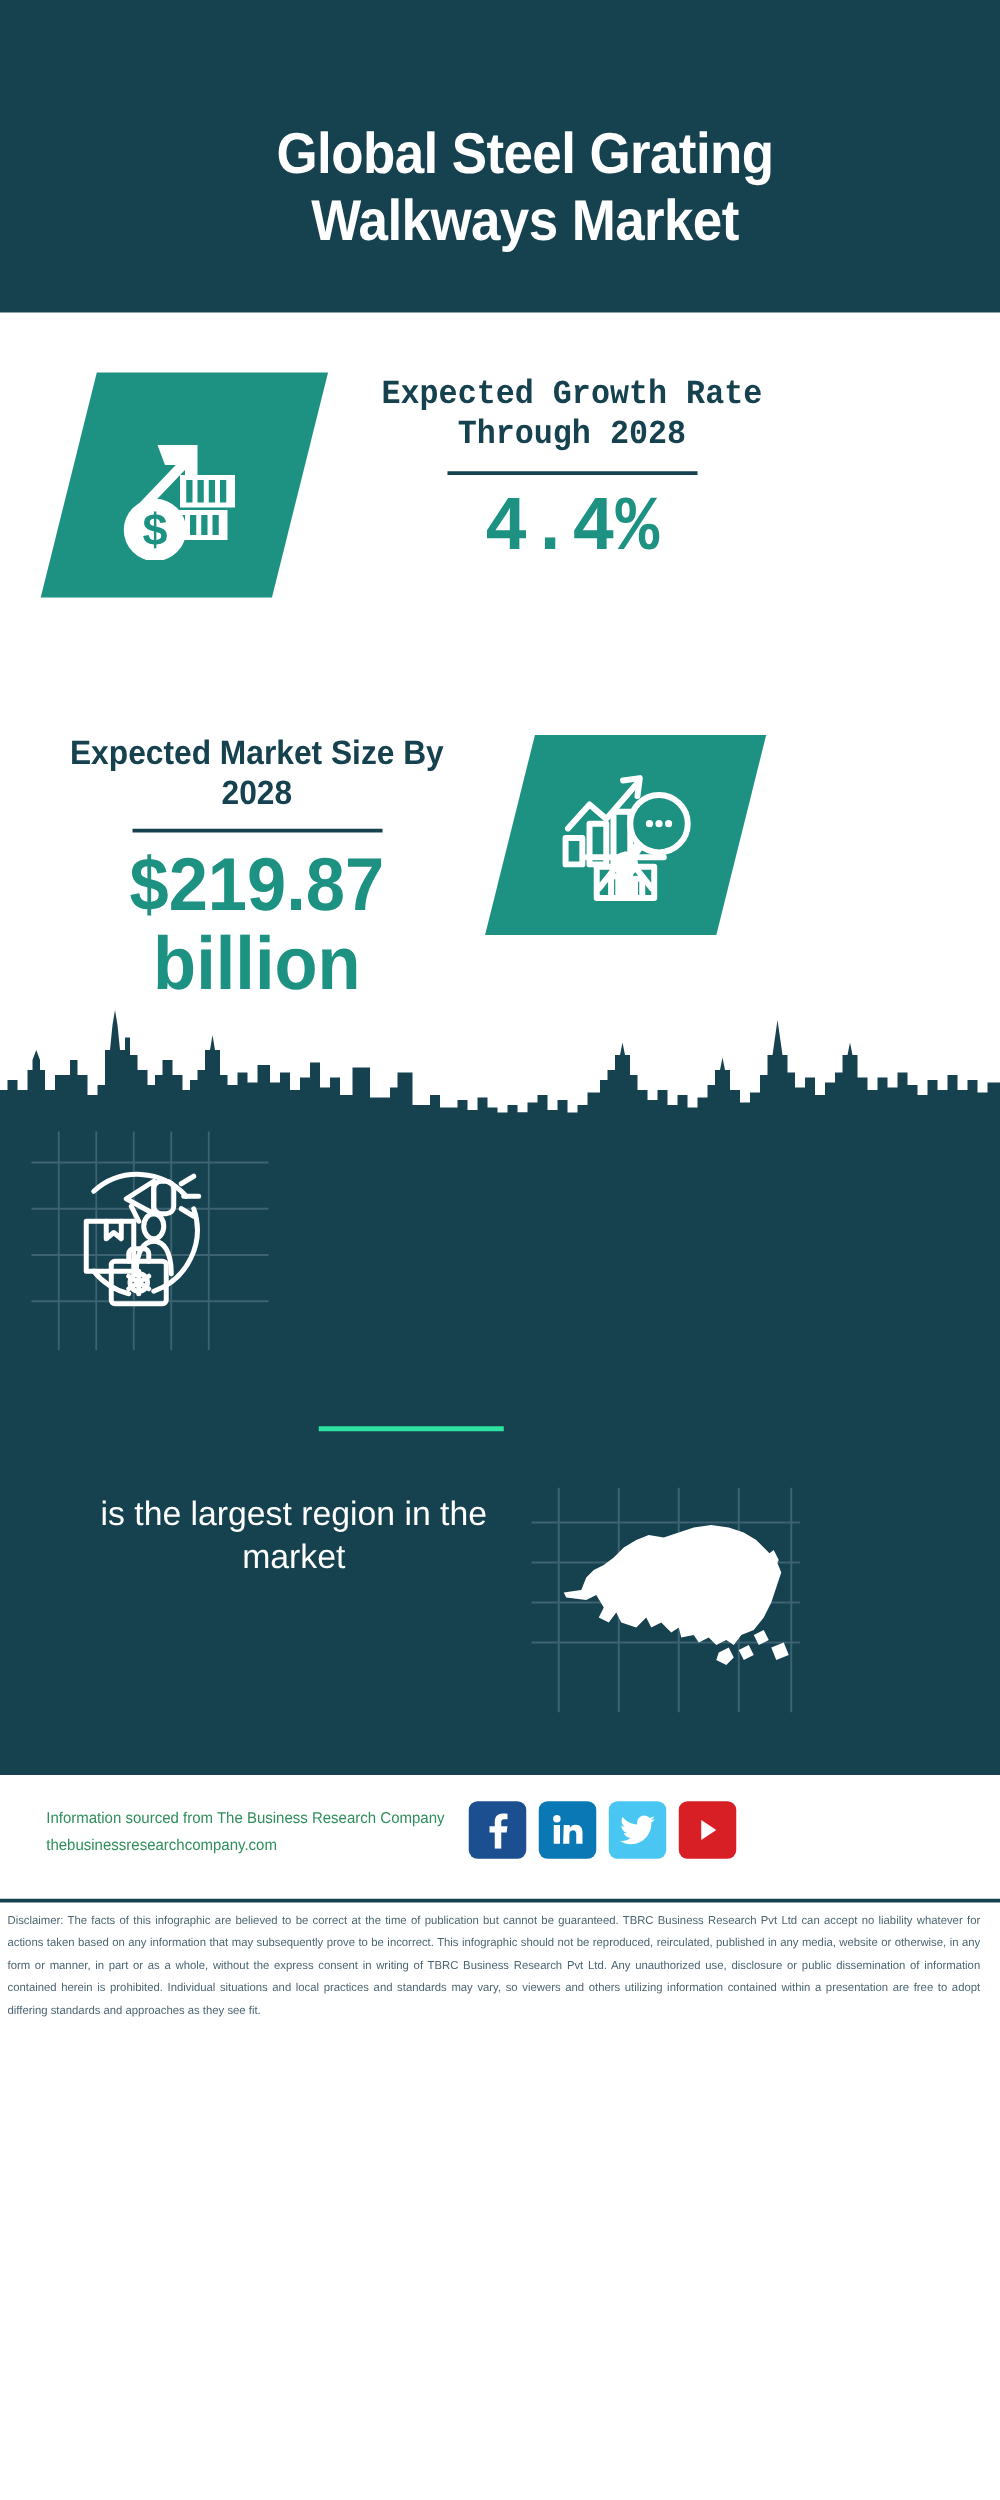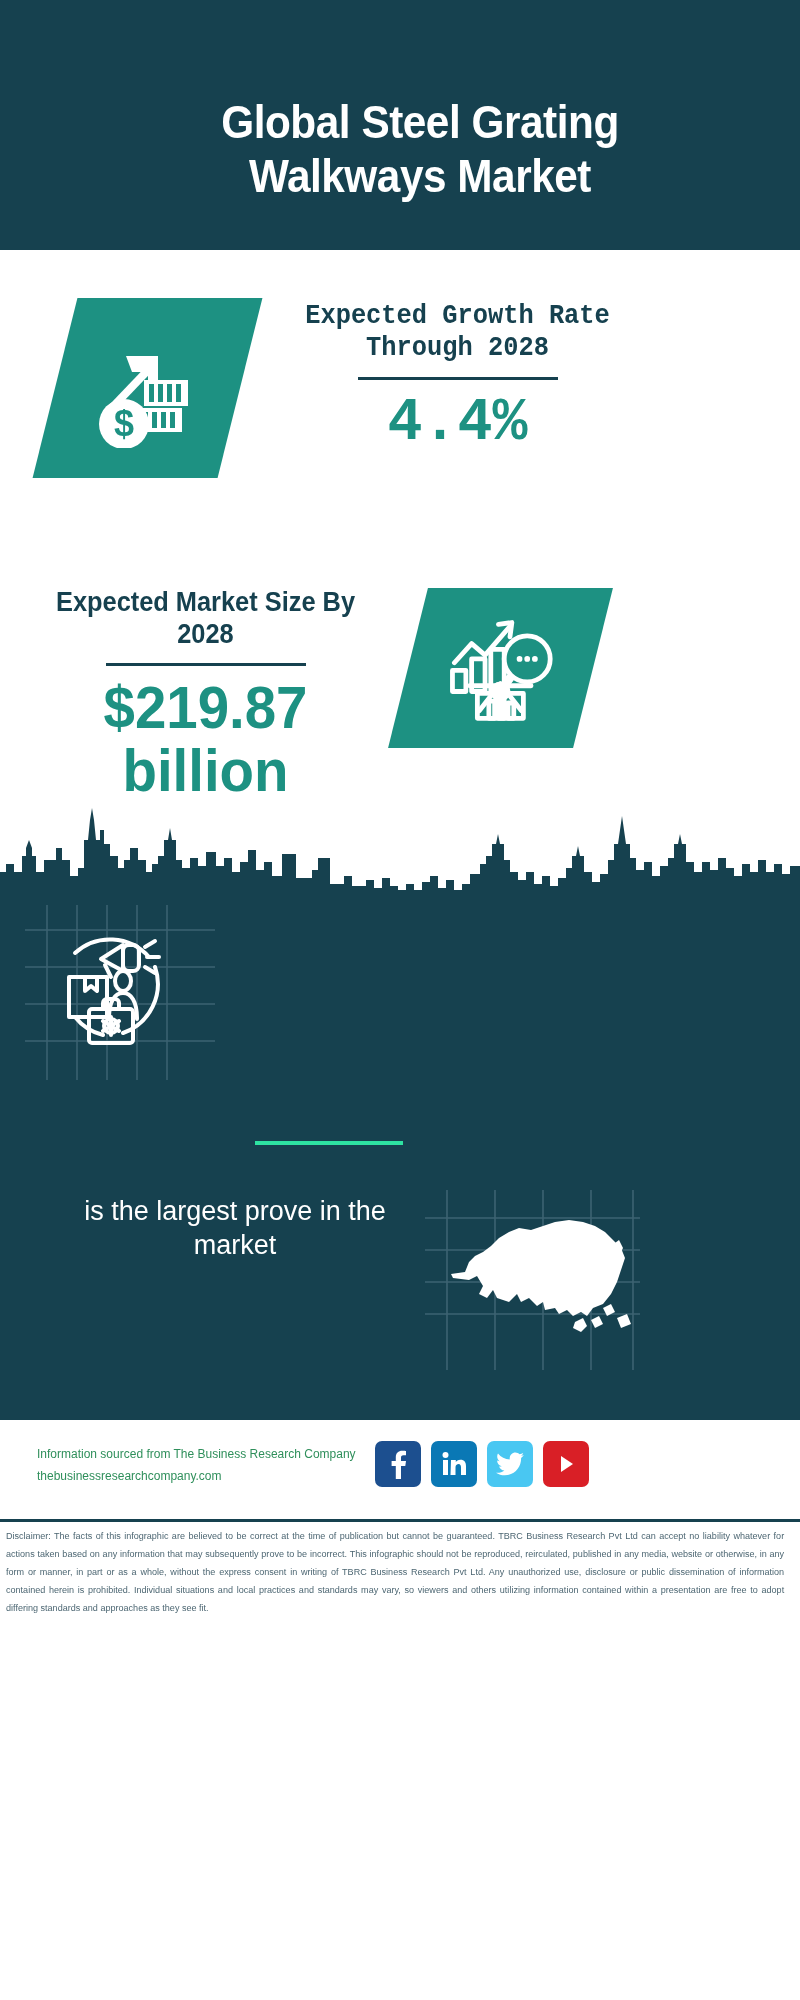--- a/index.html
+++ b/index.html
@@ -244,21 +244,21 @@
       <path d="M58 94 L58 88 A4 4 0 0 1 62 84 L70 84 A4 4 0 0 1 74 88 L74 94"></path>
       <circle cx="66" cy="111" r="7"></circle>
       <path d="M66 102 L66 120 M58 106 L74 116 M58 116 L74 106"></path>
     </g>
   </svg>
 
 
   <div class="divider-green"></div>
 
   <div class="region-wrap">
-    <div class="region-text">is the largest prove in the market</div>
+    <div class="region-text">is the largest region in the market</div>
   </div>
 
   <svg class="region-map" viewBox="0 0 215 180">
     <g stroke="#3d6372" stroke-width="1.6" fill="none">
       <line x1="0" y1="28" x2="215" y2="28"></line>
       <line x1="0" y1="60" x2="215" y2="60"></line>
       <line x1="0" y1="92" x2="215" y2="92"></line>
       <line x1="0" y1="124" x2="215" y2="124"></line>
       <line x1="22" y1="0" x2="22" y2="180"></line>
       <line x1="70" y1="0" x2="70" y2="180"></line>

